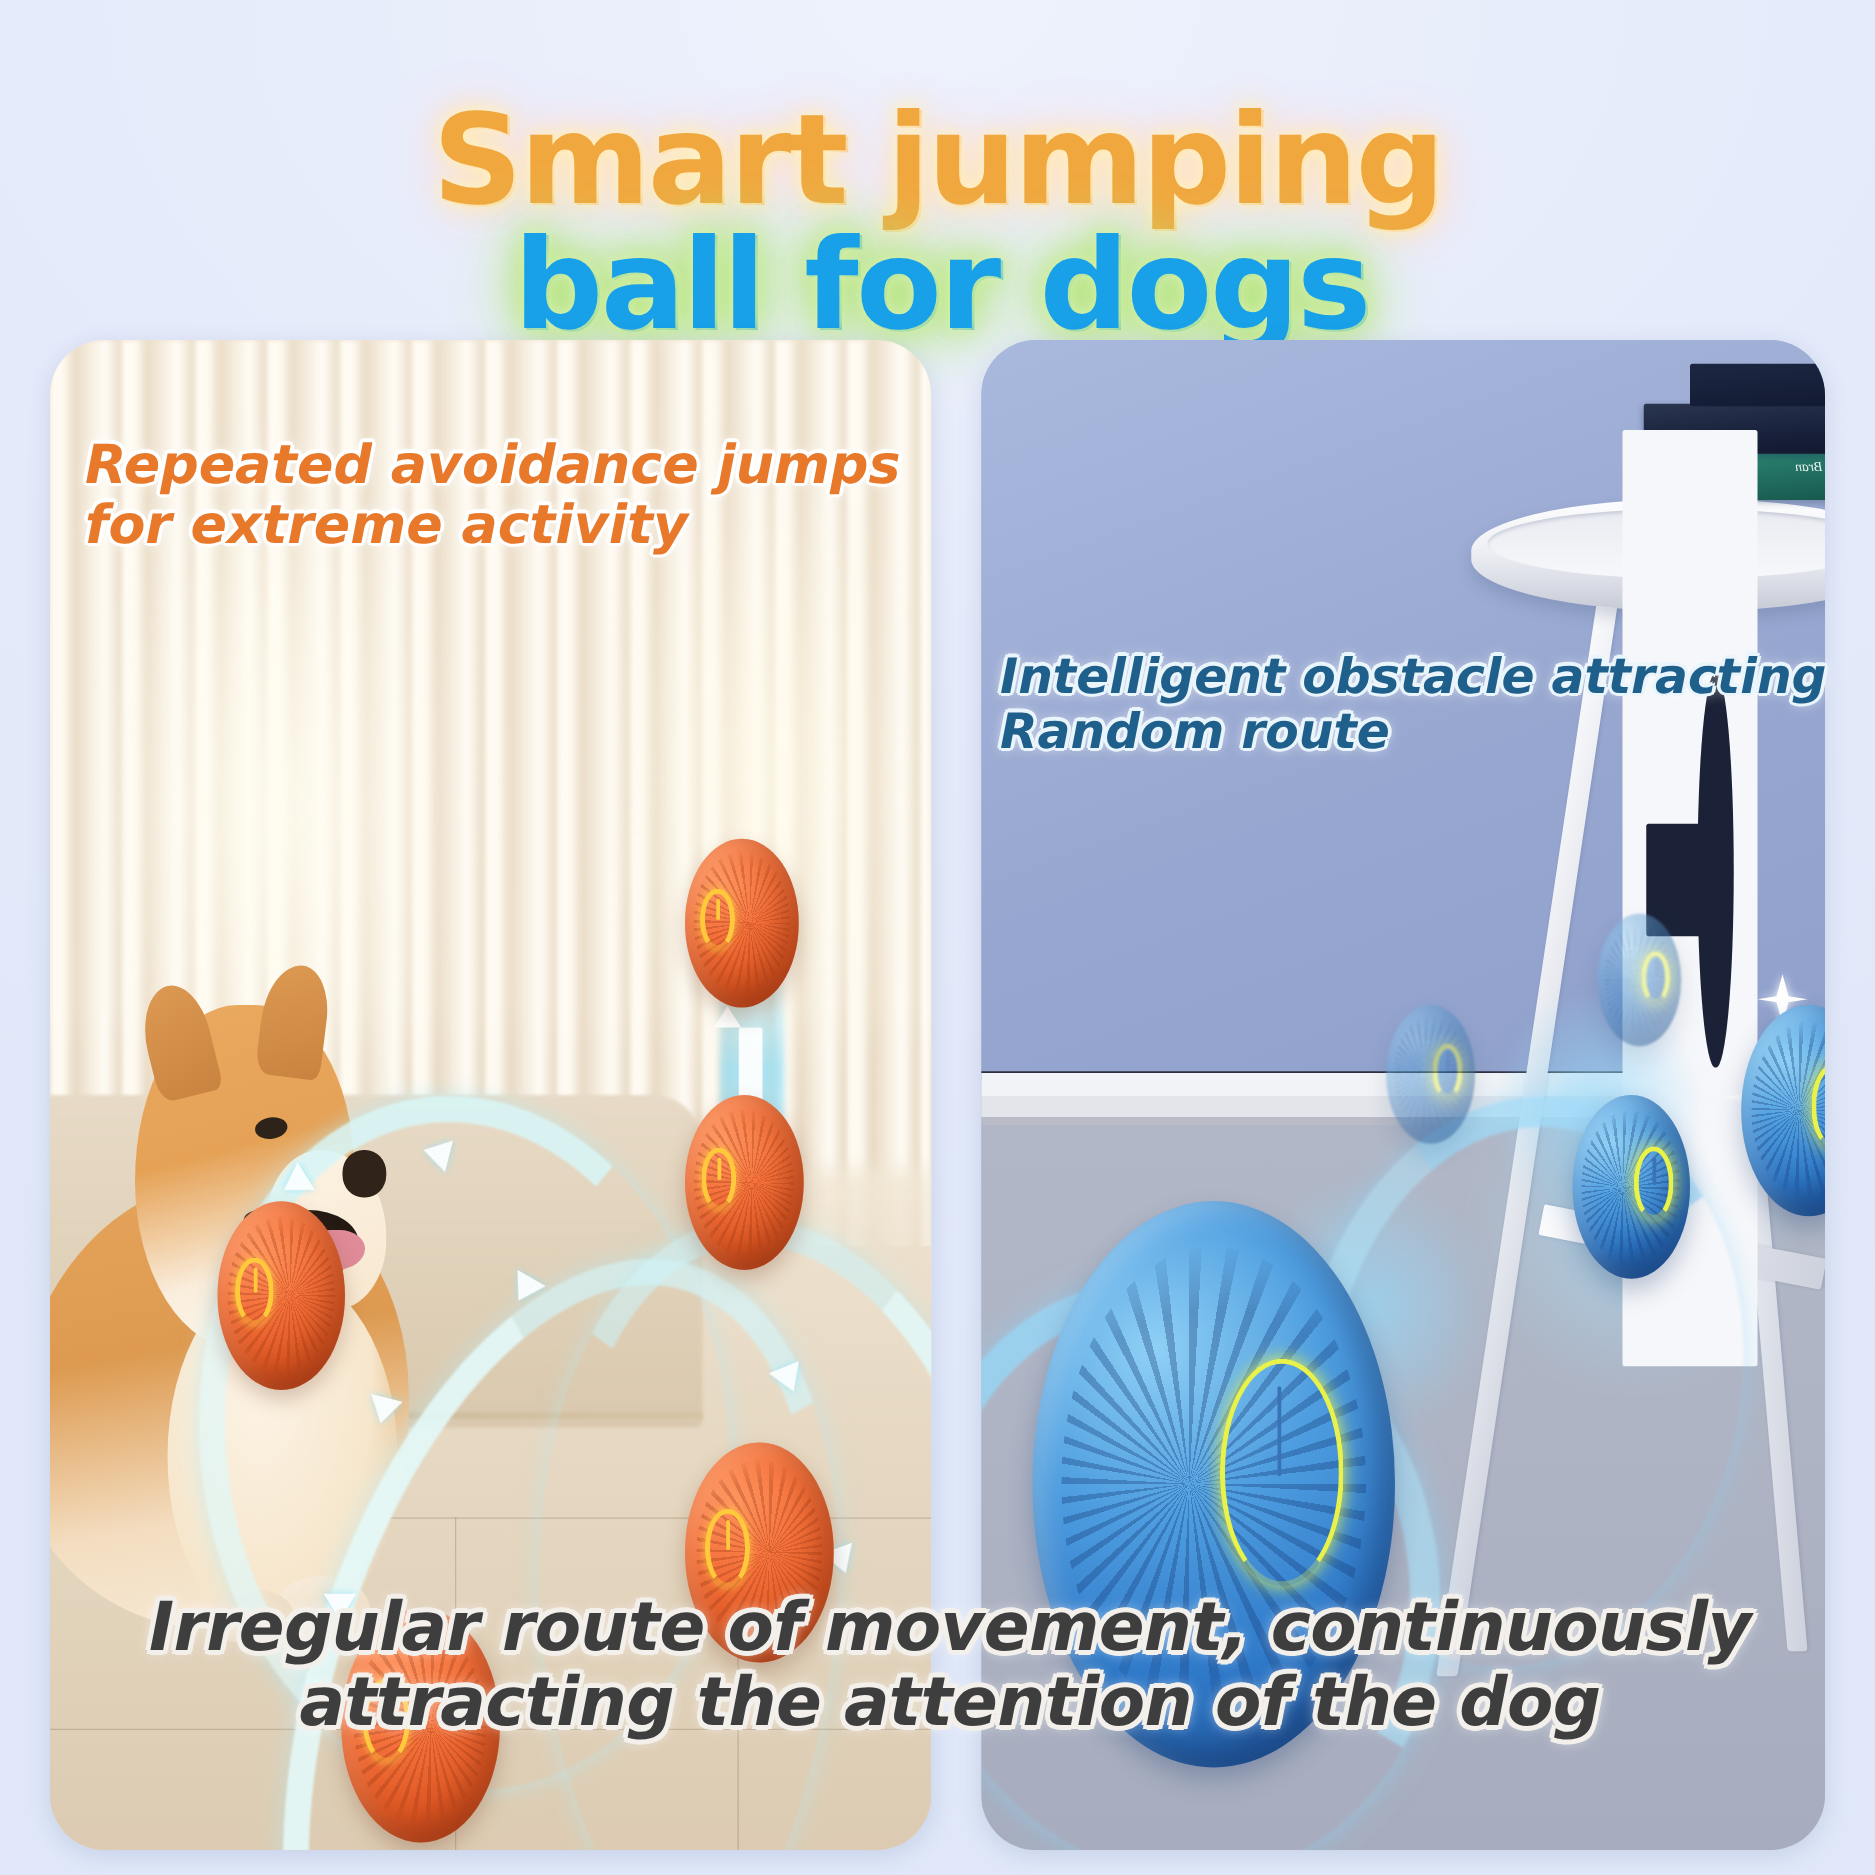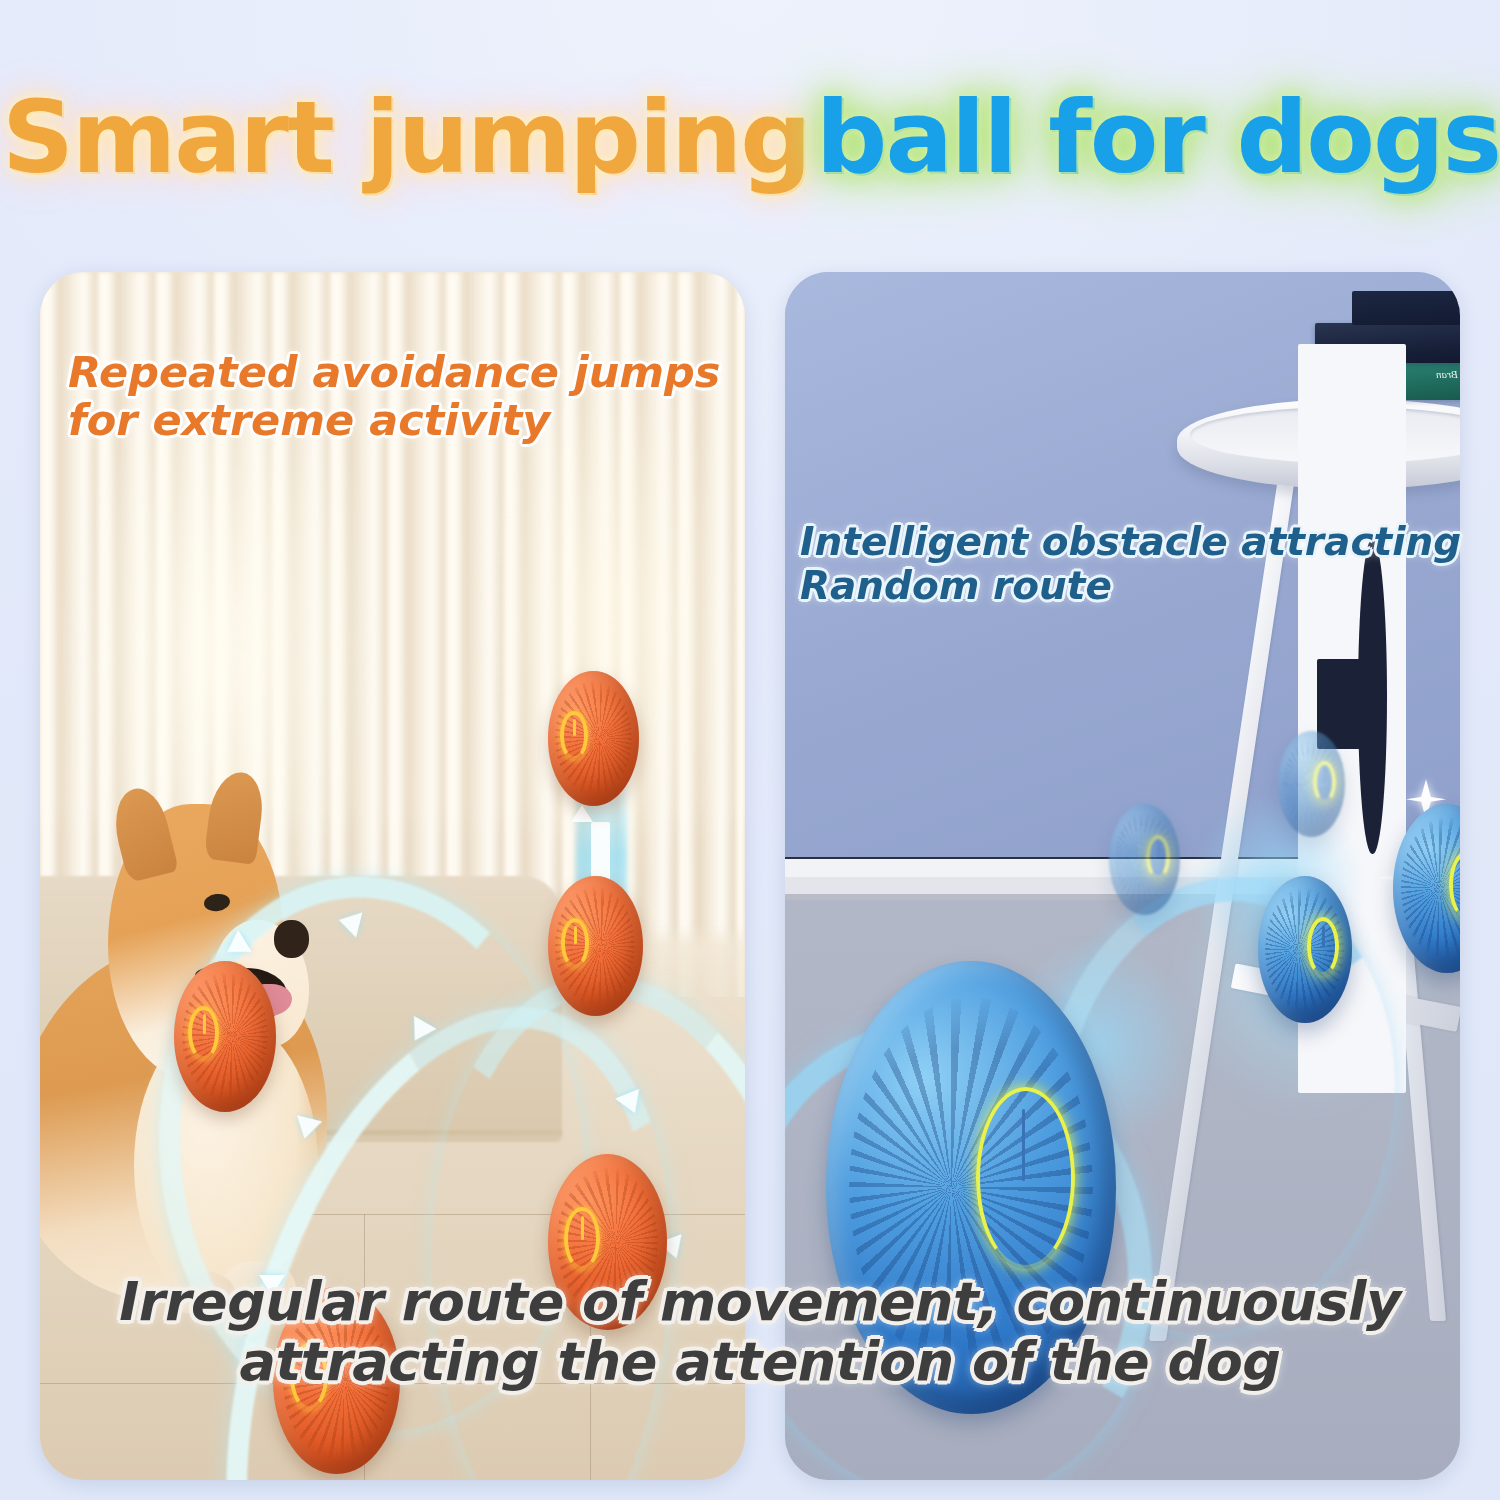--- a/index.html
+++ b/index.html
@@ -8,22 +8,22 @@
   body {
     font-family:"Liberation Sans", sans-serif;
     background:
       radial-gradient(120% 80% at 50% 0%, #eef2fc 0%, #e4eafa 45%, #dfe7f8 100%);
     position:relative;
   }
 
   
   .title-bar{
     position:absolute; left:0; top:78px; width:1500px; height:120px;
-    display:flex; align-items:center; justify-content:flex-end;
-    white-space:nowrap; pointer-events:none;
+    display:flex; align-items:center; justify-content:flex-start;
+    white-space:nowrap; pointer-events:none;flex-direction:column;
   }
   .title-word{
     font-size:100px; font-weight:bold; font-style:normal;
     letter-spacing:-2px; line-height:1;
     font-family:"DejaVu Sans", sans-serif;
   }
   .title-a{
     color:#F0A73E;
     text-shadow:
       0 0 10px #FFF3C4, 0 0 22px #FFE9A8, 0 0 38px #FFD9E2,

